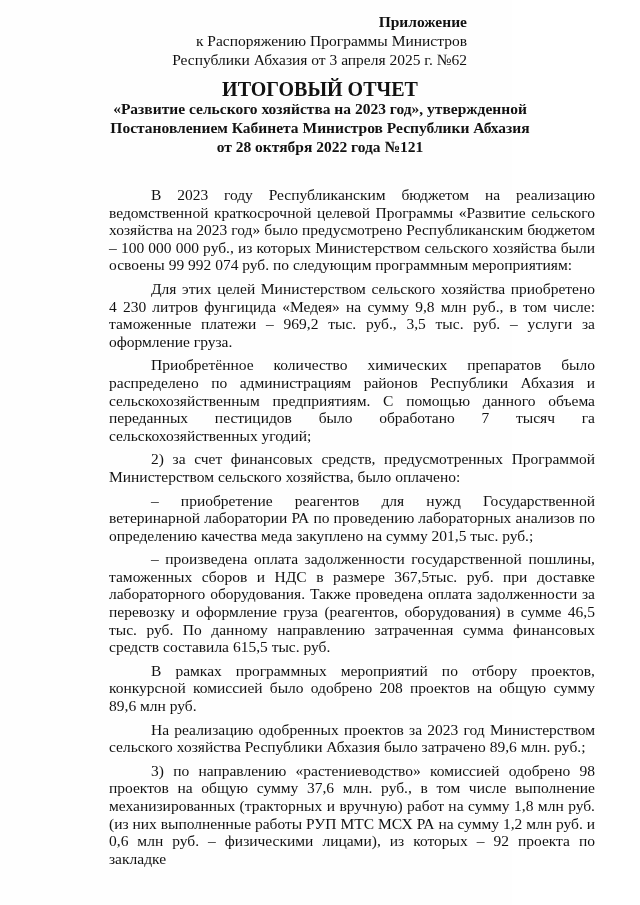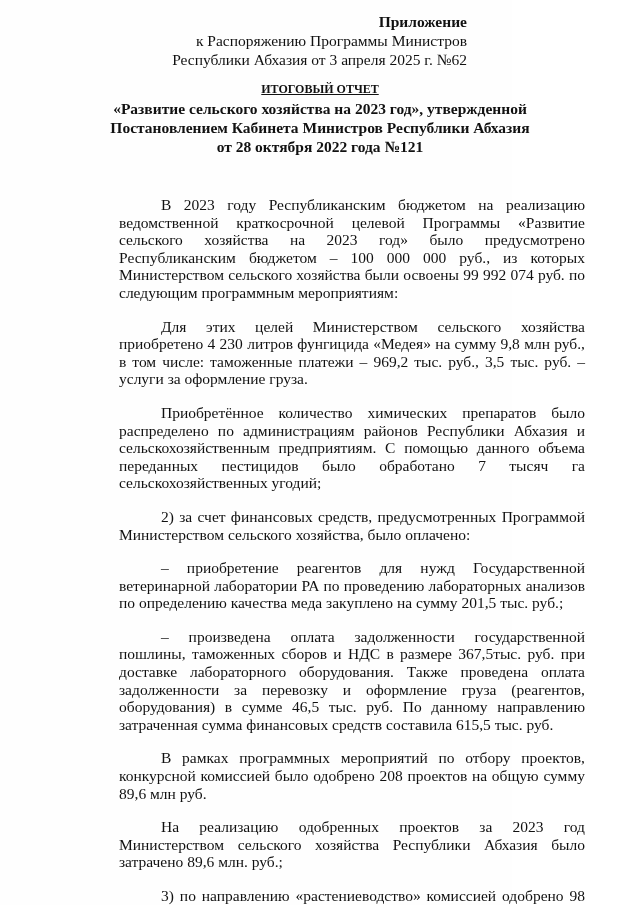--- a/index.html
+++ b/index.html
@@ -11,26 +11,26 @@
   .page { position: absolute; left: 0; top: 0; width: 512px; height: 905px; background: #fefefe; }
   .appendix {
     position: absolute; right: 45px; top: 12px; text-align: right;
     font-size: 15.5px; line-height: 19px;
   }
   .appendix .bold { font-weight: bold; }
   .title-block {
     position: absolute; left: 60px; width: 520px; top: 80px; text-align: center;
     font-weight: bold; font-size: 15.5px; line-height: 19px;
   }
-  .title-block .main { font-size: 12px; text-decoration: underline; }
+  .title-block .main { font-size: 20px; }
   .body {
     position: absolute; left: 103px; width: 498px; top: 180px;
     font-size: 15.5px; line-height: 17.6px; text-align: justify;
   }
-  .body p { margin: 16px; text-indent: 42px; }
+  .body p { margin: 6px; text-indent: 42px; }
 </style>
 </head>
 <body>
 
 <div class="page">
 
   <div class="appendix">
     <div class="bold">Приложение</div>
     <div>к Распоряжению Программы Министров</div>
     <div>Республики Абхазия от 3 апреля 2025 г. №62</div>

